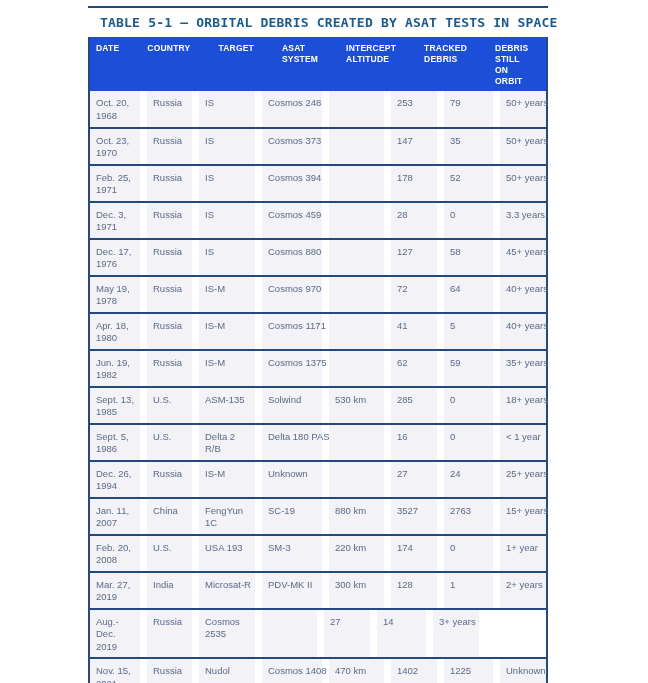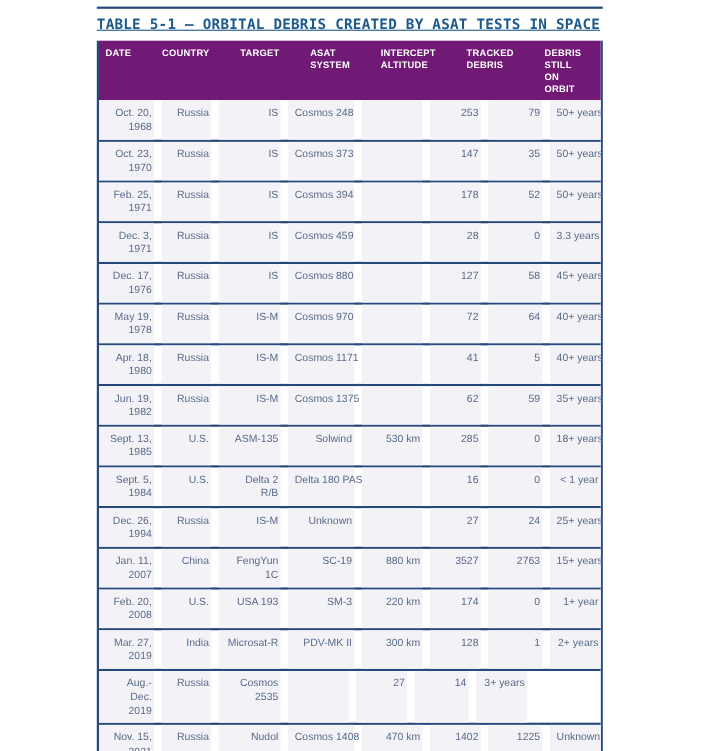--- a/index.html
+++ b/index.html
@@ -1,30 +1,30 @@
 <!DOCTYPE html>
 <html><head>
 <meta charset="utf-8">
 <style>
   html,body{margin:0;padding:0;background:#ffffff;}
   .page{position:relative;width:648px;height:683px;background:#ffffff;overflow:hidden;
         font-family:"Liberation Sans", sans-serif;}
   .content{position:absolute;left:88px;top:6px;width:460px;}
   .top-rule{height:2px;background:#26497b;margin-bottom:6px;}
   .title{font-family:"DejaVu Sans Mono", monospace;font-weight:bold;font-size:13px;
-         line-height:17px;color:#1c5a8d;margin:0 0 6px 0;letter-spacing:0.2px;white-space:nowrap;text-decoration:underline;}
+         line-height:17px;color:#1c5a8d;margin:0 0 6px 12px;letter-spacing:0.2px;white-space:nowrap;}
   .table{border-left:2px solid #26497b;border-right:2px solid #26497b;border-bottom:2px solid #26497b;
          background:#ffffff;box-sizing:border-box;}
-  .thead{display:flex;background:#701a75;min-height:38px;box-sizing:border-box;gap:20px;}
+  .thead{display:flex;background:#1d4ed8;min-height:38px;box-sizing:border-box;gap:20px;}
   .hcell{box-sizing:border-box;padding:6px 2px 4px 6px;color:#ffffff;font-size:8.5px;
          font-weight:bold;line-height:11px;letter-spacing:0.2px;text-transform:uppercase;}
   .h0{width:57px}.h1{width:52px}.h2{width:63px}.h3{width:67px}
   .h4{width:62px}.h5{width:53px}.h6{width:56px}.h7{width:46px}
   .row{display:flex;gap:7px;min-height:35.5px;border-top:2px solid #26497b;
-       background:#ffffff;box-sizing:border-box;text-align:right;}
+       background:#ffffff;box-sizing:border-box;}
   .row:first-child{border-top:none;}
   .bcell{box-sizing:border-box;background:#f2f2f7;padding:6px 2px 4px 6px;color:#5a6b88;
          font-size:9.5px;line-height:12.5px;}
   .b0{width:50px}.b1{width:45px}.b2{width:56px}.b3{width:60px}
   .b4{width:55px}.b5{width:46px}.b6{width:49px}.b7{width:46px}
   .b3,.b4,.b5,.b6,.b7{white-space:nowrap;overflow:visible;}
 </style>
 </head>
 <body>
 
@@ -129,21 +129,21 @@
             <div class="bcell b0">Sept. 13, 1985</div>
             <div class="bcell b1">U.S.</div>
             <div class="bcell b2">ASM-135</div>
             <div class="bcell b3">Solwind</div>
             <div class="bcell b4">530 km</div>
             <div class="bcell b5">285</div>
             <div class="bcell b6">0</div>
             <div class="bcell b7">18+ years</div>
           </div>
           <div class="row">
-            <div class="bcell b0">Sept. 5, 1984</div>
+            <div class="bcell b0">Sept. 5, 1986</div>
             <div class="bcell b1">U.S.</div>
             <div class="bcell b2">Delta 2 R/B</div>
             <div class="bcell b3">Delta 180 PAS</div>
             <div class="bcell b4"></div>
             <div class="bcell b5">16</div>
             <div class="bcell b6">0</div>
             <div class="bcell b7">&lt; 1 year</div>
           </div>
           <div class="row">
             <div class="bcell b0">Dec. 26, 1994</div>

